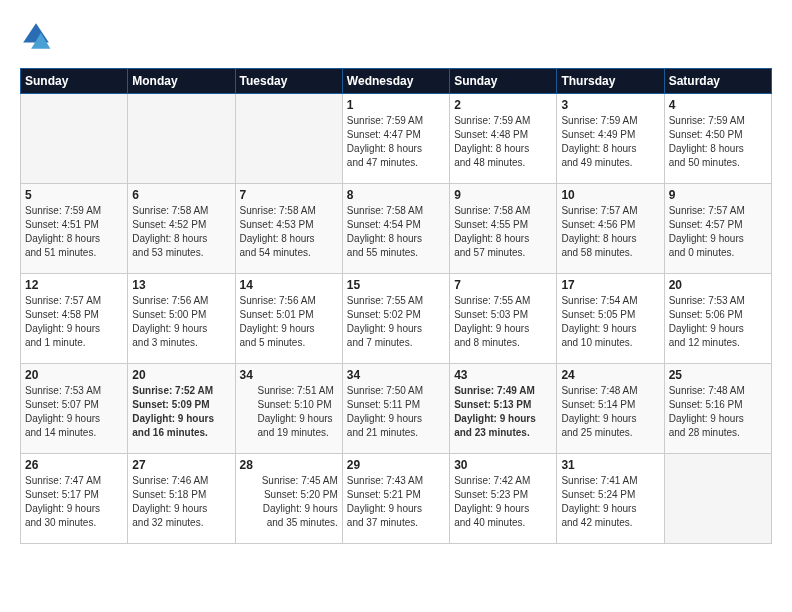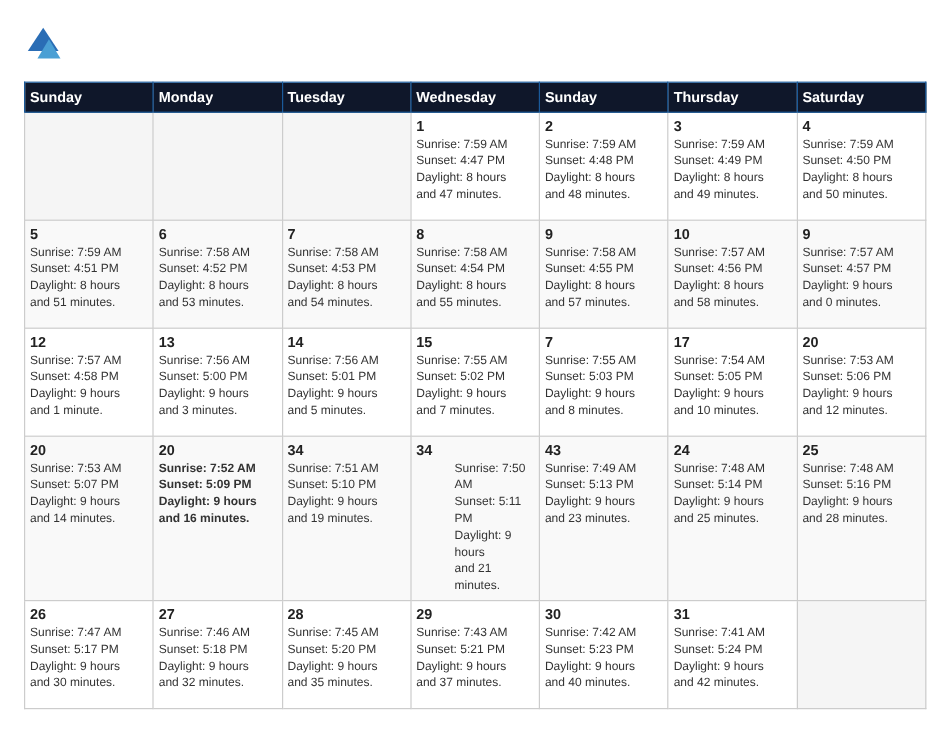--- a/index.html
+++ b/index.html
@@ -264,35 +264,35 @@
         </td>
         <td>
           <span class="day-number">20</span>
           <div class="day-info" style="white-space: pre-line; font-weight: bold;">Sunrise: 7:52 AM
 Sunset: 5:09 PM
 Daylight: 9 hours
 and 16 minutes.</div>
         </td>
         <td>
           <span class="day-number">34</span>
-          <div class="day-info" style="white-space: pre-line;">Sunrise: 7:51 AM
+          <div class="day-info" style="white-space: pre-line; margin-left: 18px;">Sunrise: 7:51 AM
 Sunset: 5:10 PM
 Daylight: 9 hours
 and 19 minutes.</div>
         </td>
         <td>
           <span class="day-number">34</span>
-          <div class="day-info" style="white-space: pre-line; margin-left: 32px;">Sunrise: 7:50 AM
+          <div class="day-info" style="white-space: pre-line;">Sunrise: 7:50 AM
 Sunset: 5:11 PM
 Daylight: 9 hours
 and 21 minutes.</div>
         </td>
         <td>
           <span class="day-number">43</span>
-          <div class="day-info" style="white-space: pre-line;">Sunrise: 7:49 AM
+          <div class="day-info" style="white-space: pre-line; font-weight: bold;">Sunrise: 7:49 AM
 Sunset: 5:13 PM
 Daylight: 9 hours
 and 23 minutes.</div>
         </td>
         <td>
           <span class="day-number">24</span>
           <div class="day-info" style="white-space: pre-line;">Sunrise: 7:48 AM
 Sunset: 5:14 PM
 Daylight: 9 hours
 and 25 minutes.</div>
@@ -315,21 +315,21 @@
         </td>
         <td>
           <span class="day-number">27</span>
           <div class="day-info" style="white-space: pre-line;">Sunrise: 7:46 AM
 Sunset: 5:18 PM
 Daylight: 9 hours
 and 32 minutes.</div>
         </td>
         <td>
           <span class="day-number">28</span>
-          <div class="day-info" style="white-space: pre-line;">Sunrise: 7:45 AM
+          <div class="day-info" style="white-space: pre-line; text-align: right;">Sunrise: 7:45 AM
 Sunset: 5:20 PM
 Daylight: 9 hours
 and 35 minutes.</div>
         </td>
         <td>
           <span class="day-number">29</span>
           <div class="day-info" style="white-space: pre-line;">Sunrise: 7:43 AM
 Sunset: 5:21 PM
 Daylight: 9 hours
 and 37 minutes.</div>

